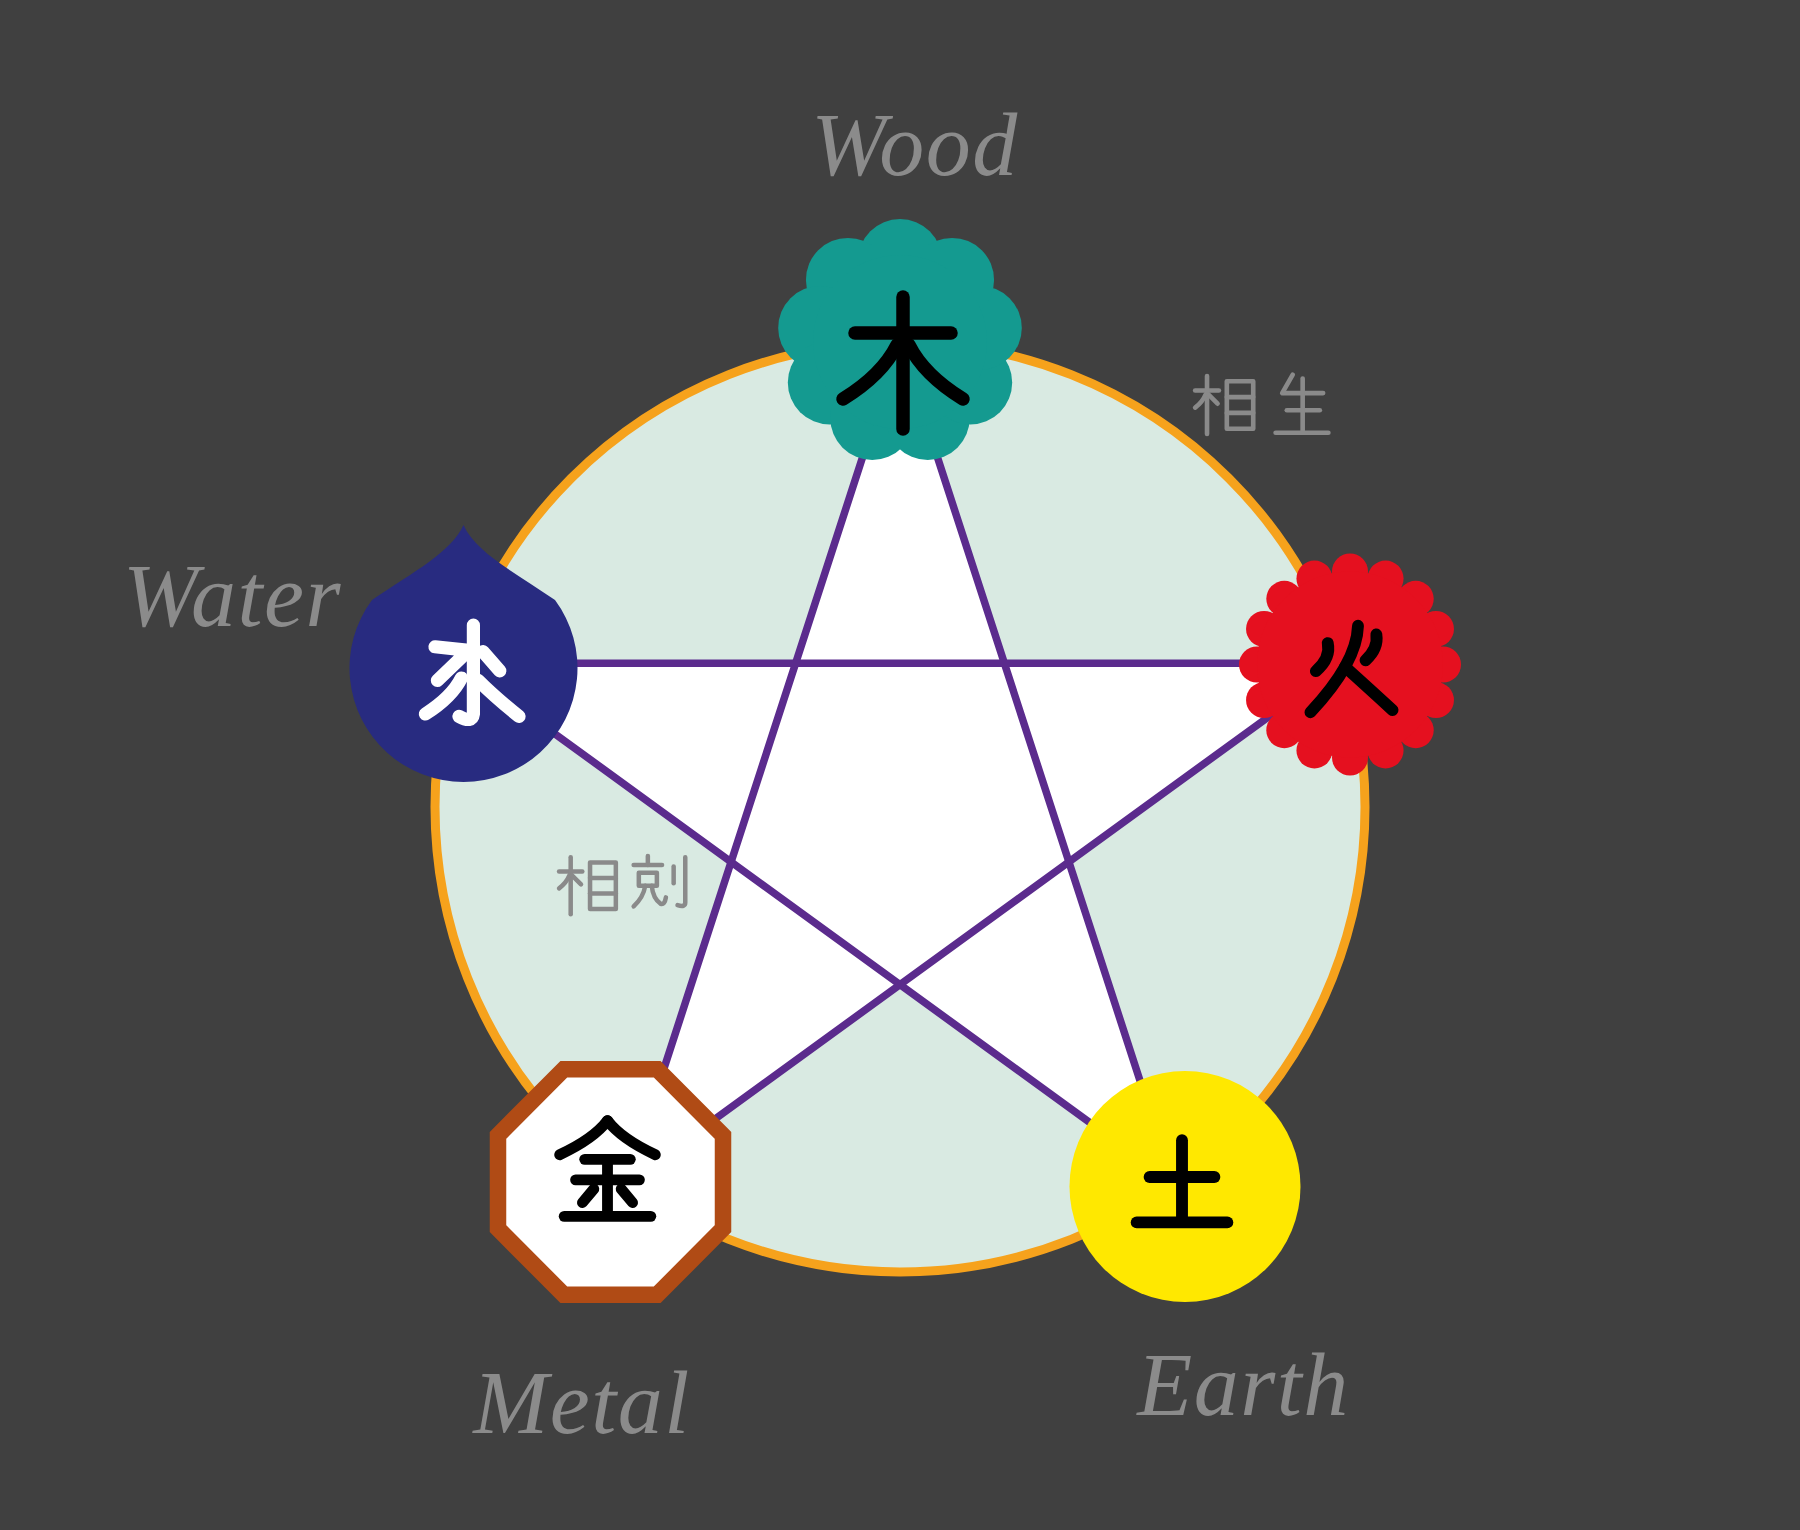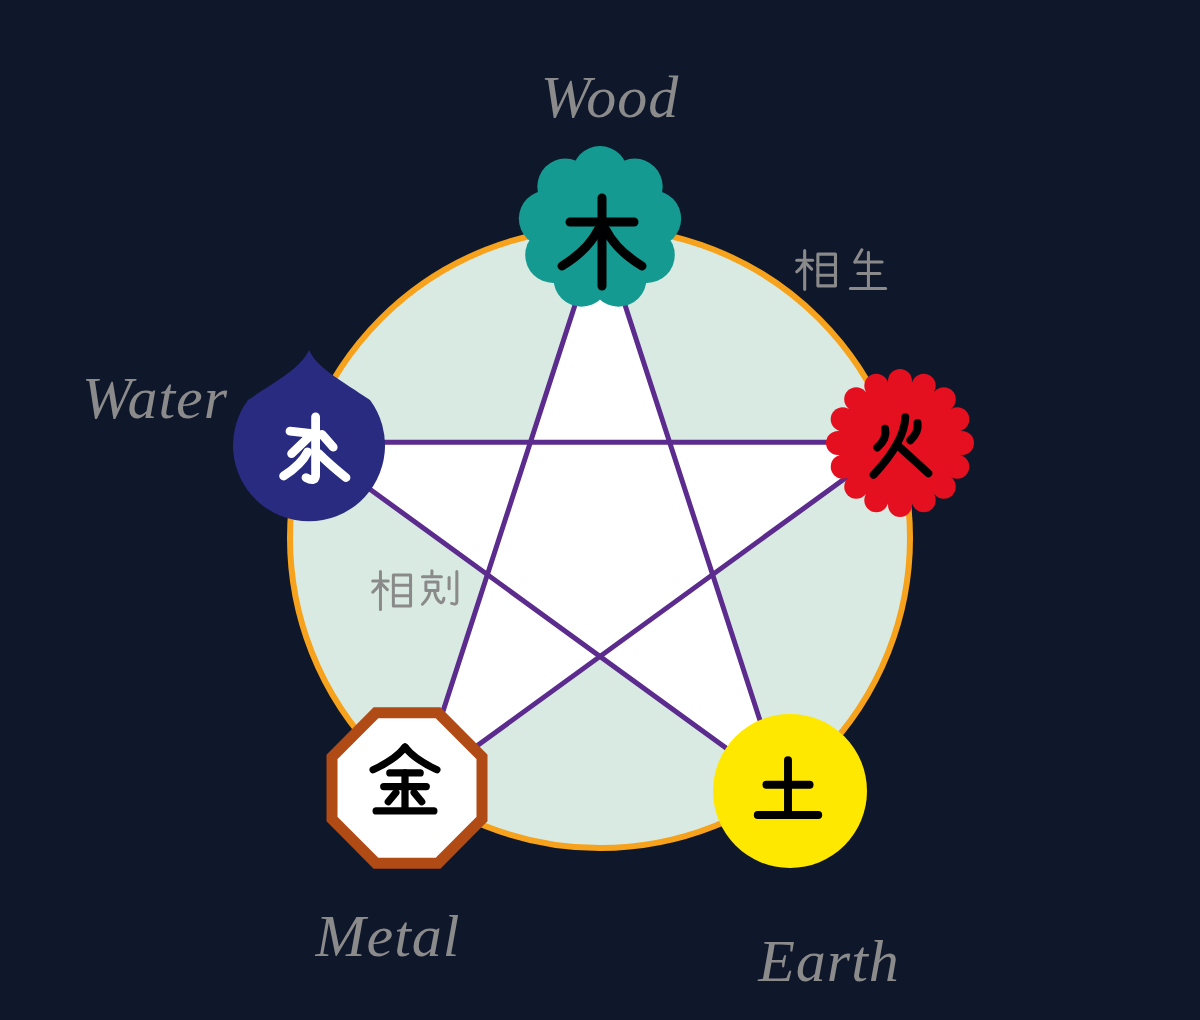--- a/index.html
+++ b/index.html
@@ -1,16 +1,16 @@
 <!DOCTYPE html>
 <html><head>
 <meta charset="utf-8">
 <style>
   html,body{margin:0;padding:0;background:#ffffff;}
-  .canvas{position:relative;width:1200px;height:1020px;background:#0f172a;overflow:hidden;
+  .canvas{position:relative;width:1200px;height:1020px;background:#404040;overflow:hidden;
           font-family:"Liberation Serif", serif;}
   .diagram-svg{position:absolute;left:0;top:0;}
   .elabel{position:absolute;transform:translate(-50%,-50%);
           font-style:italic;font-size:60px;font-weight:500;color:#8b8b8b;
           white-space:nowrap;letter-spacing:1px;
           font-family:"Liberation Serif", serif;}
 </style>
 </head>
 <body>
 
@@ -143,17 +143,17 @@
         <path d="M16,30 H44 V50 H16 Z"></path>
         <path d="M26,50 Q23,68 8,82"></path>
         <path d="M36,50 Q38,70 50,78 Q56,80 58,68"></path>
         <path d="M70,20 V46"></path>
           <path d="M88,6 V76 Q88,84 76,80"></path>
       </g>
     </g>
   </svg>
 
   <div class="elabel" style="left:610px;top:97px;">Wood</div>
-  <div class="elabel" style="left:829px;top:961px;">Earth</div>
+  <div class="elabel" style="left:829px;top:924px;">Earth</div>
   <div class="elabel" style="left:388px;top:936px;">Metal</div>
   <div class="elabel" style="left:155px;top:398px;">Water</div>
 
 </div>
 
 </body></html>

